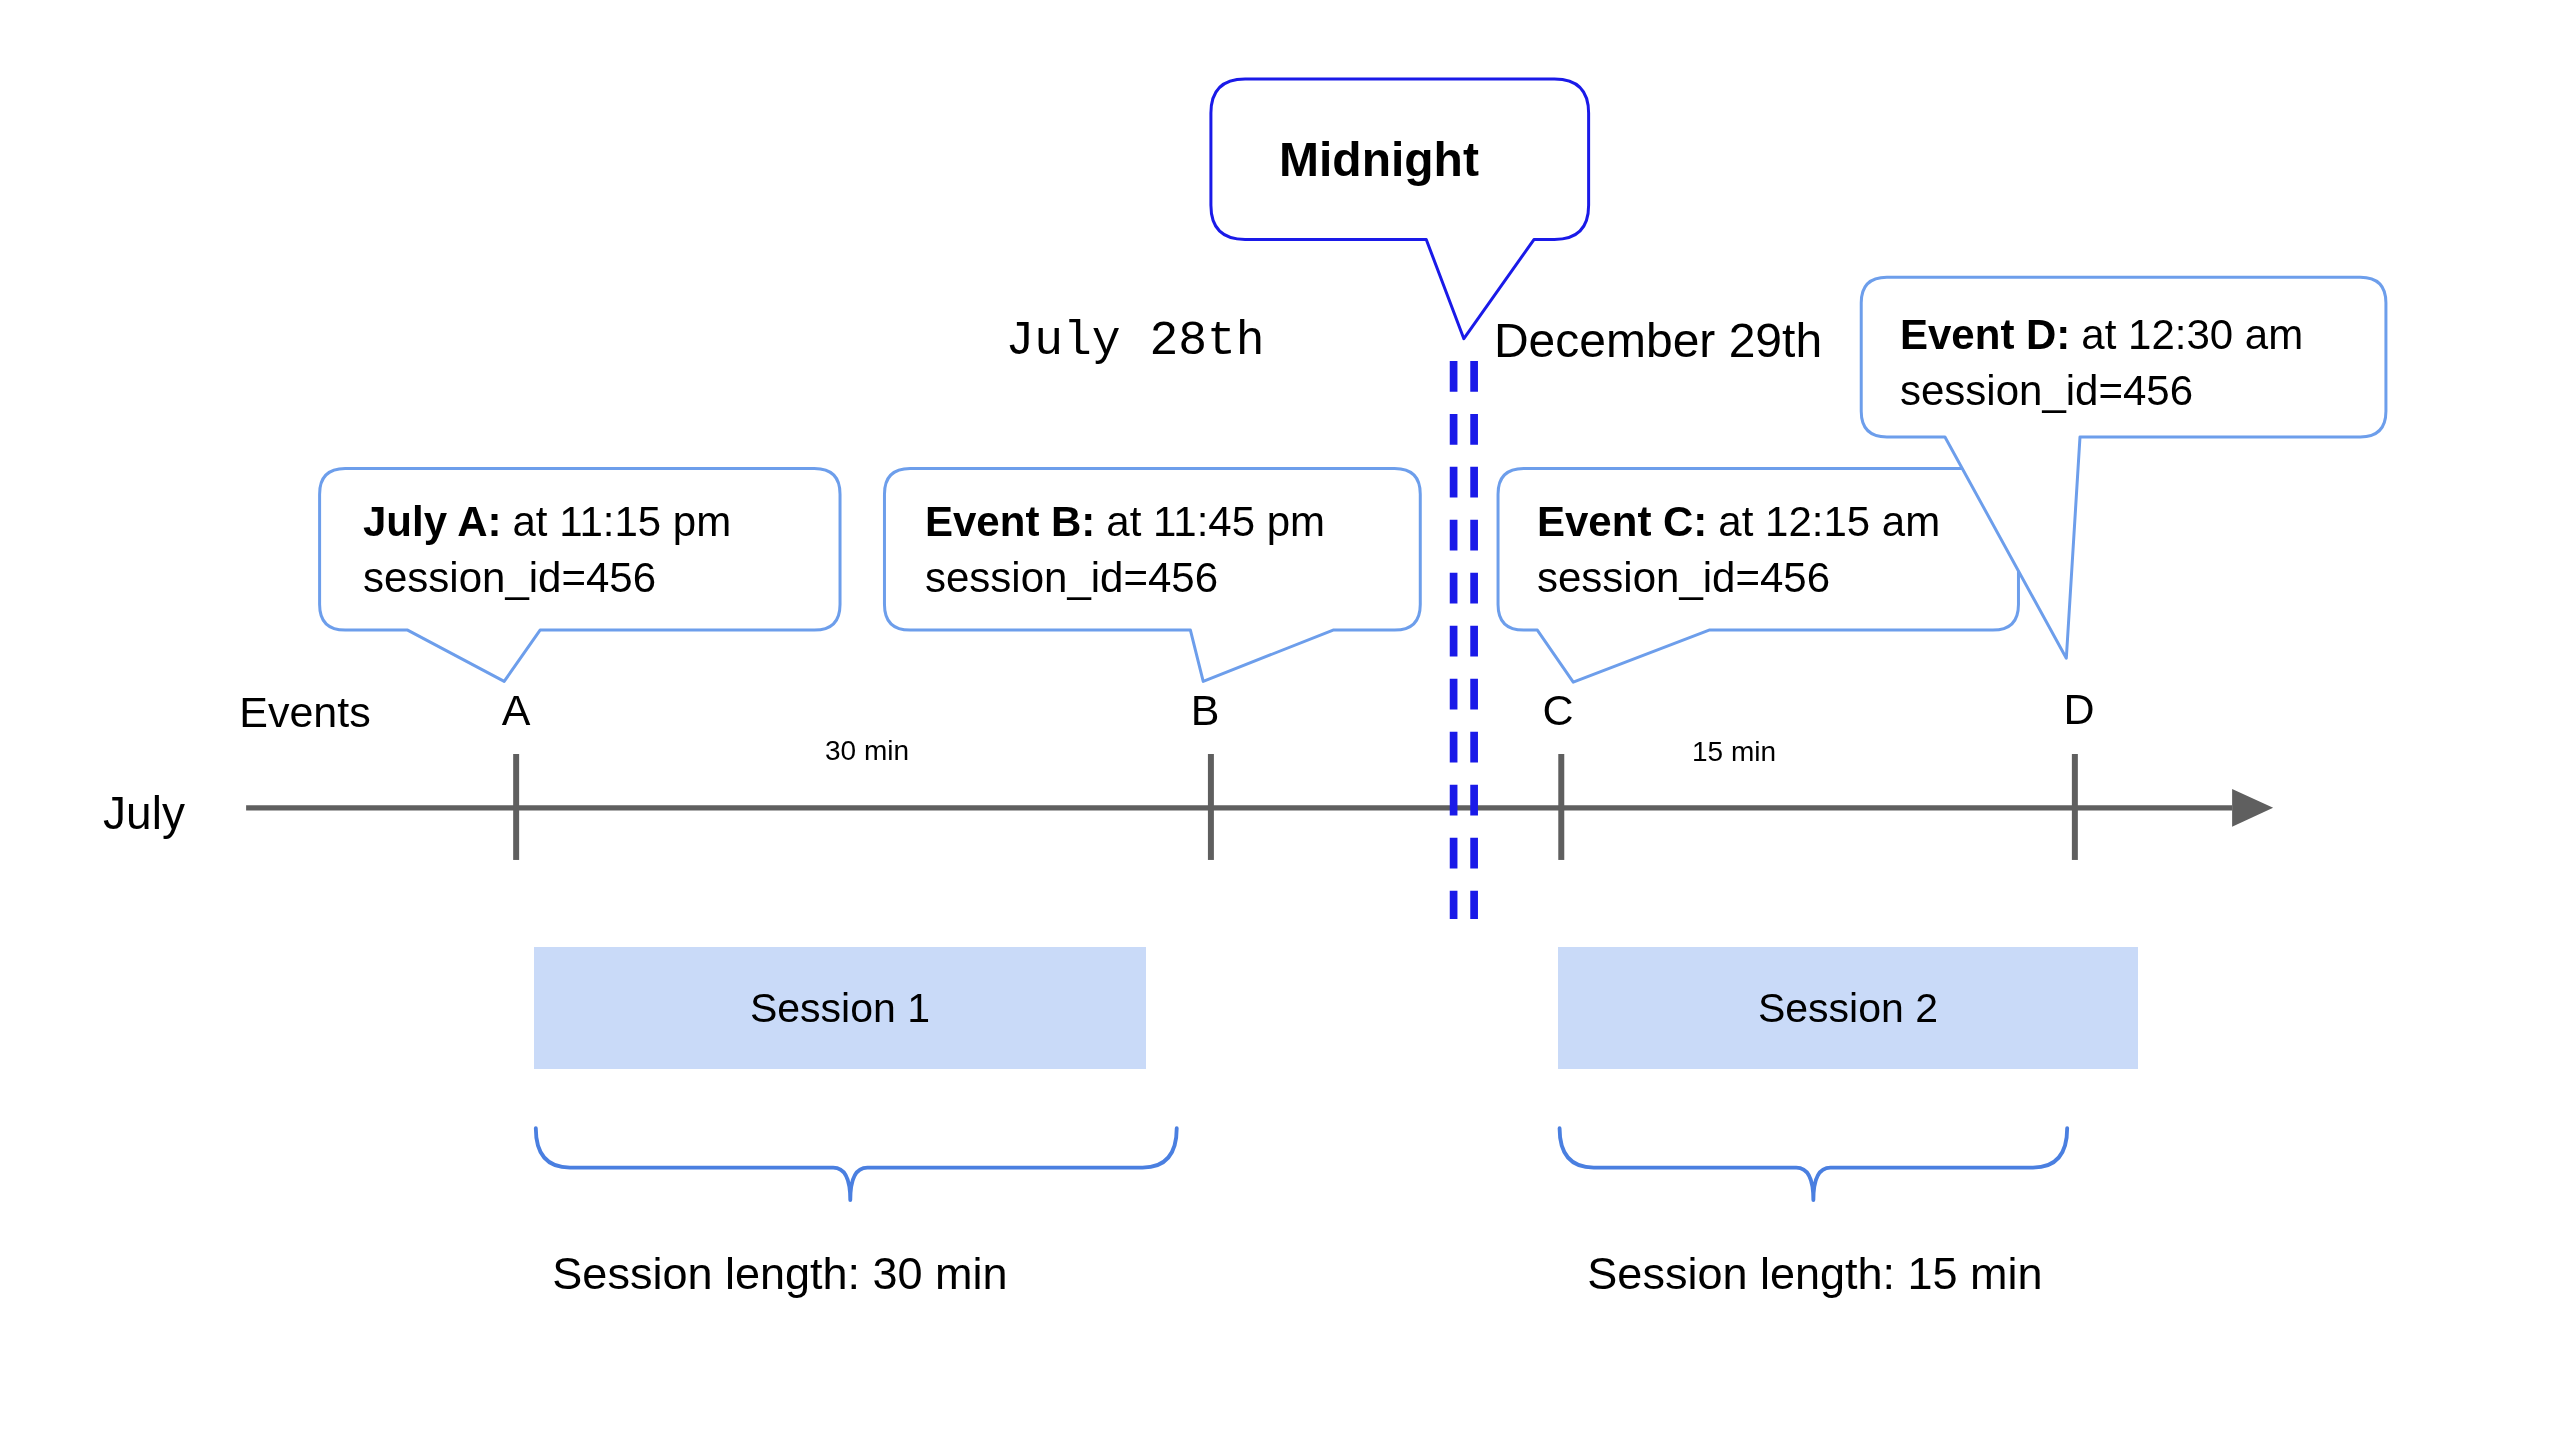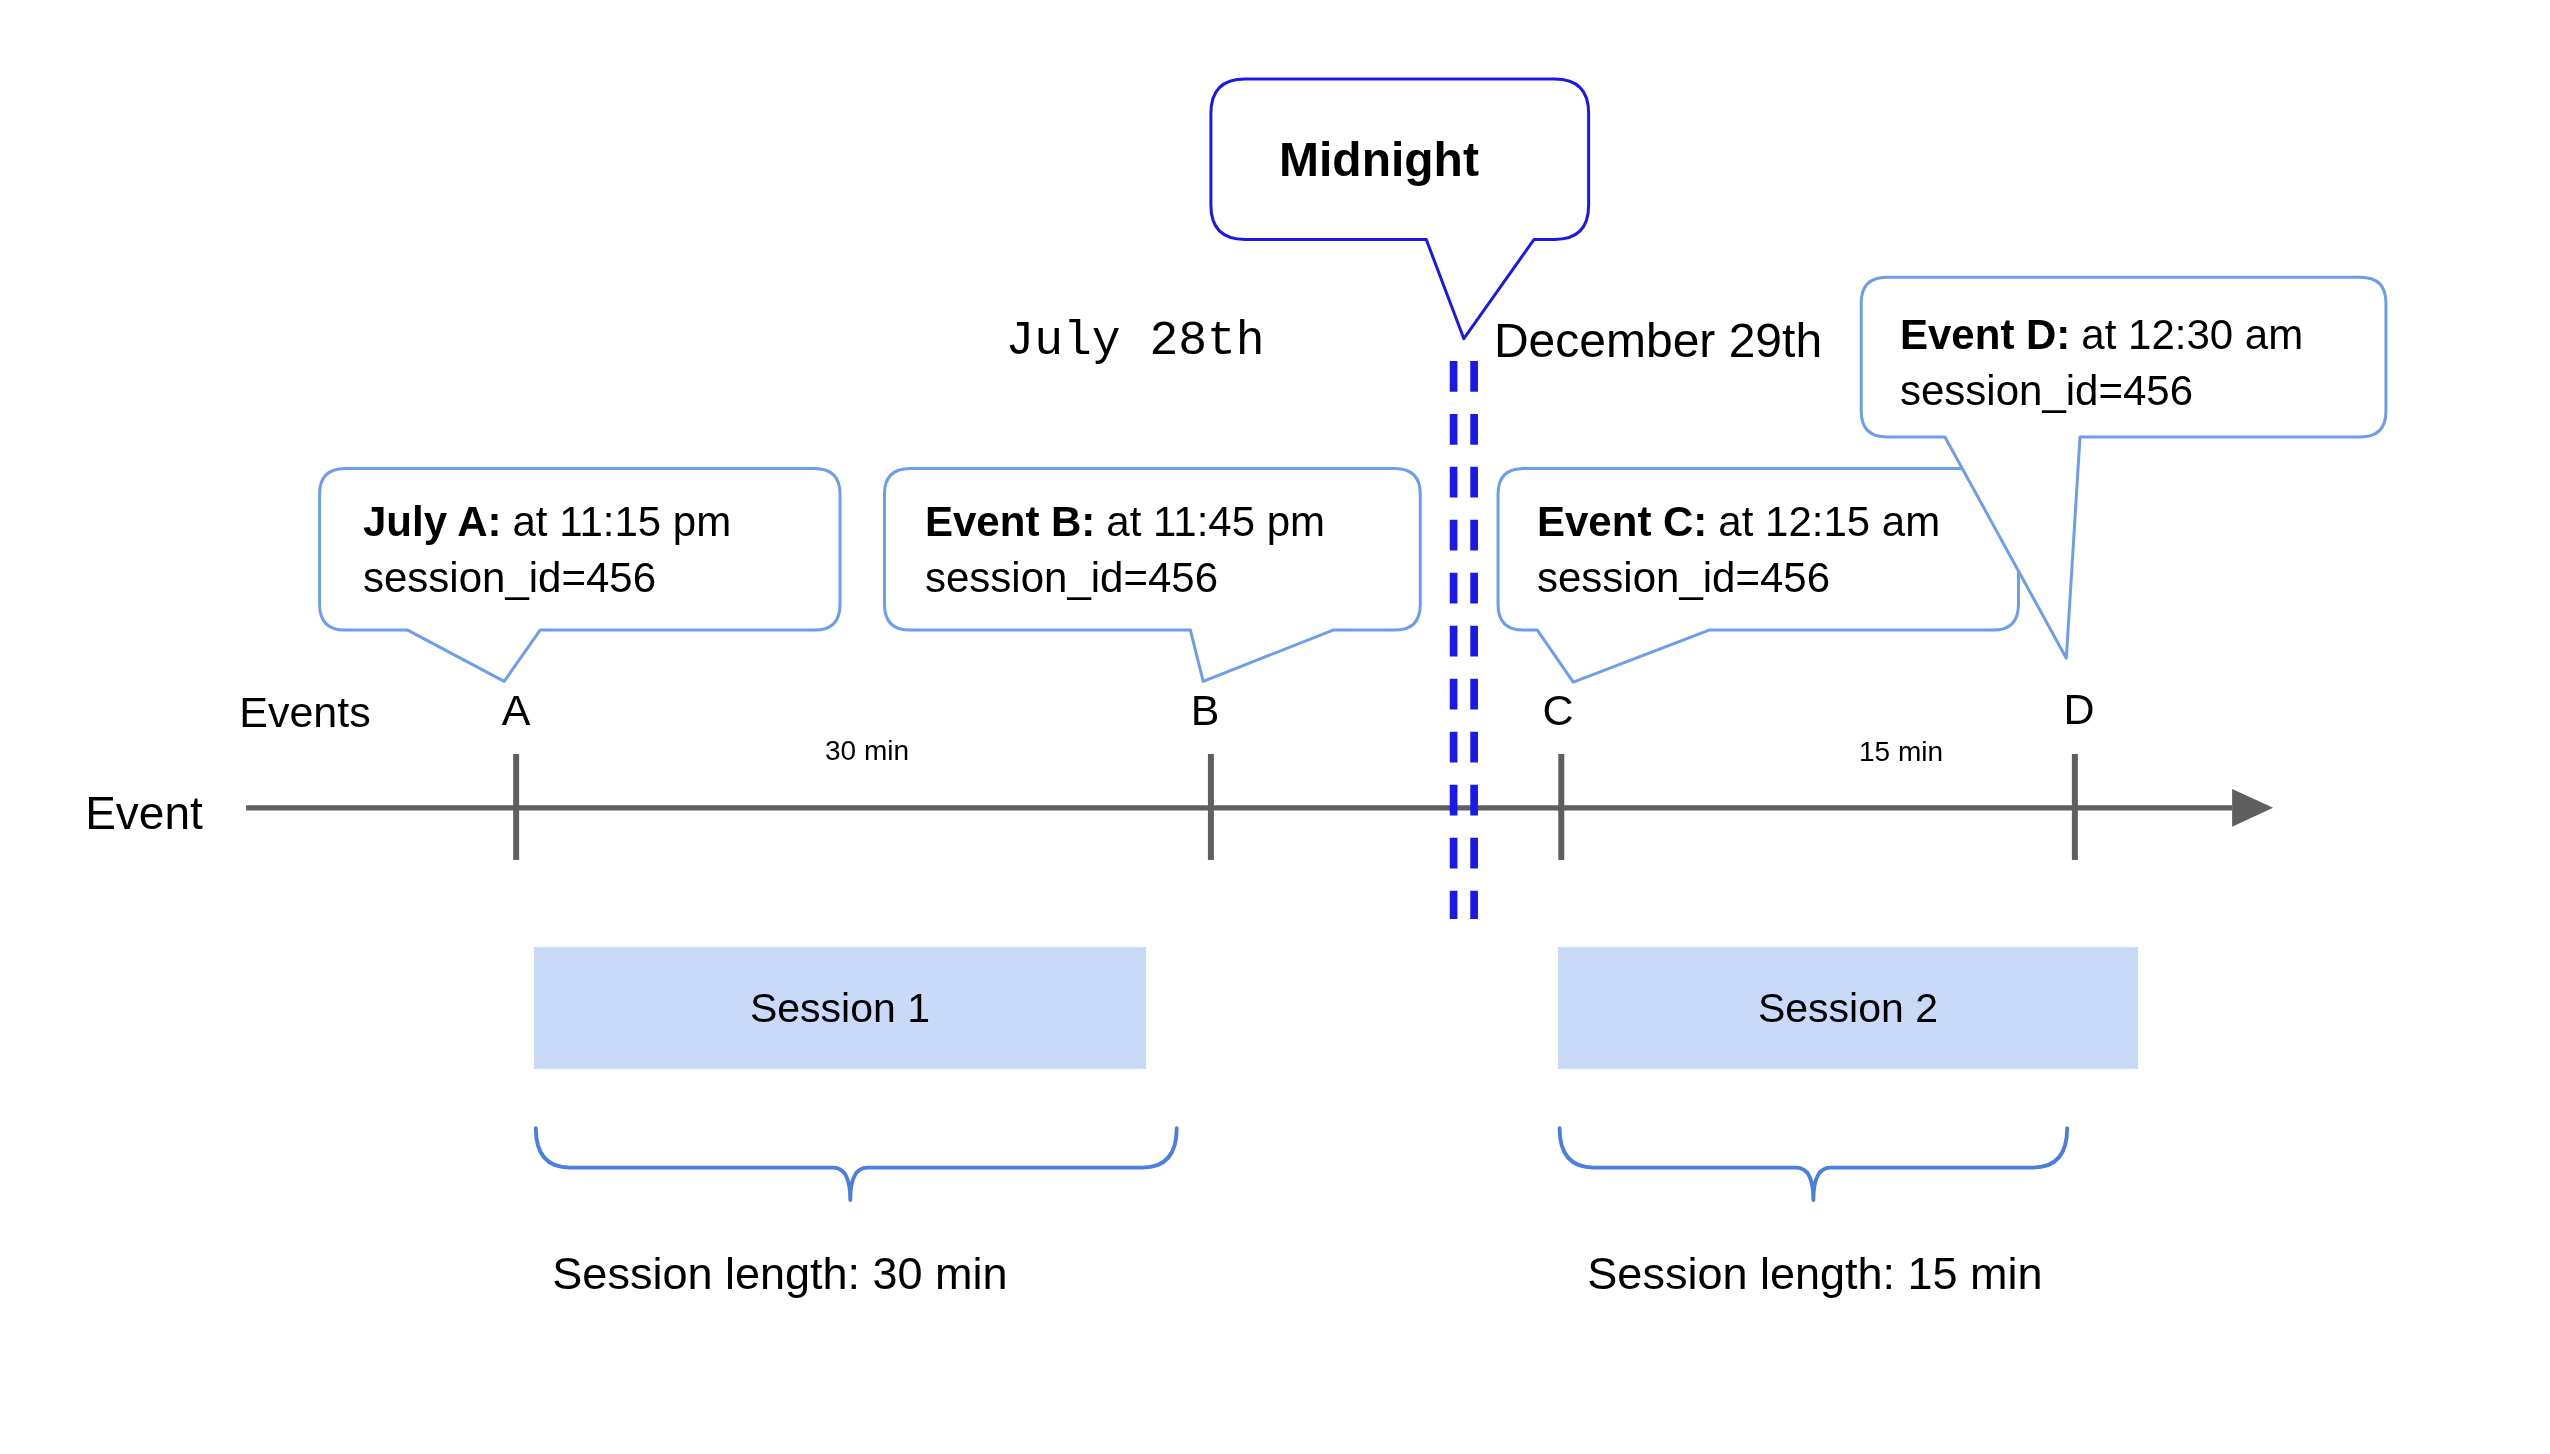--- a/index.html
+++ b/index.html
@@ -83,29 +83,29 @@
   <div class="callout" style="left:1537px;top:494px;">
     <div><span class="bold">Event C:</span><span class="rest">at 12:15 am</span></div>
     <div>session_id=456</div>
   </div>
   <div class="callout" style="left:1900px;top:307px;">
     <div><span class="bold">Event D:</span><span class="rest">at 12:30 am</span></div>
     <div>session_id=456</div>
   </div>
 
   <div class="txt events-label c" style="left:277px;top:712px;">Events</div>
-  <div class="txt user-label c" style="left:144px;top:813px;">Event</div>
+  <div class="txt user-label c" style="left:144px;top:813px;">July</div>
 
   <div class="txt tick-label c" style="left:516px;top:710px;">A</div>
   <div class="txt tick-label c" style="left:1205px;top:710px;">B</div>
   <div class="txt tick-label c" style="left:1558px;top:710px;">C</div>
   <div class="txt tick-label c" style="left:2079px;top:709px;">D</div>
 
   <div class="txt interval-label c" style="left:867px;top:751px;">30 min</div>
-  <div class="txt interval-label c" style="left:1901px;top:752px;">15 min</div>
+  <div class="txt interval-label c" style="left:1734px;top:752px;">15 min</div>
 
   <div class="session-box" style="left:534px;top:947px;width:612px;height:122px;">
     <span>Session 1</span>
   </div>
   <div class="session-box" style="left:1558px;top:947px;width:580px;height:122px;">
     <span>Session 2</span>
   </div>
 
   <div class="txt length-label c" style="left:780px;top:1273px;">Session length: 30 min</div>
   <div class="txt length-label c" style="left:1815px;top:1273px;">Session length: 15 min</div>

